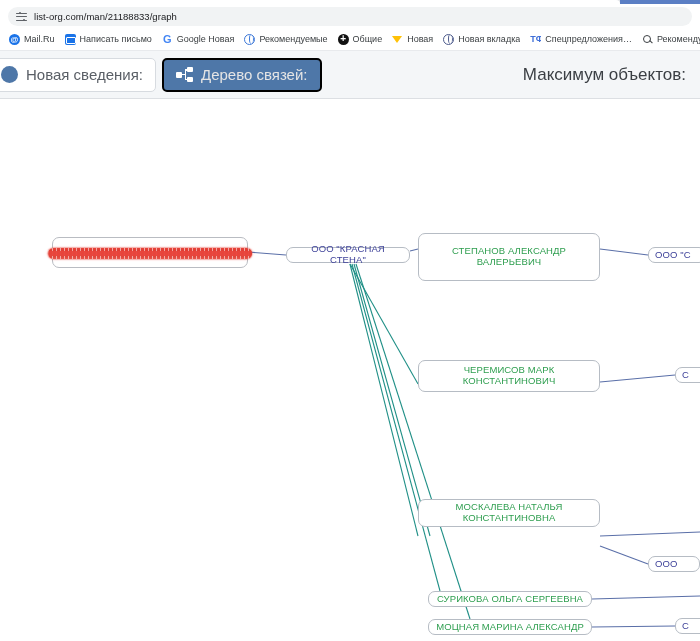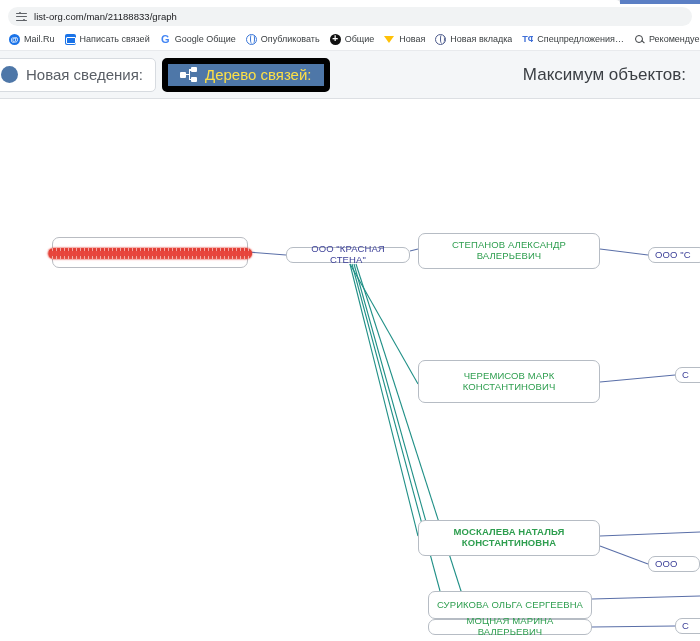--- a/index.html
+++ b/index.html
@@ -234,22 +234,22 @@
     font-size: 15px;
     white-space: nowrap;
   }
   .app-tab.inactive {
     background: #ffffff;
     border: 1px solid #d7dbe0;
     color: #5a5f66;
   }
   .app-tab.active {
     background: #4e77a8;
-    border: 6px solid #000000;
-    color: #fde047;
+    border: 2px solid #000000;
+    color: #e5e5e5;
   }
   .info-circle-icon {
     width: 17px; height: 17px;
     border-radius: 50%;
     background: #4e77a8;
     flex: 0 0 17px;
     margin-left: 2px;
   }
   .tree-icon {
     width: 17px; height: 15px;
@@ -371,29 +371,29 @@
   </div>
 
   <div id="bookmarks-bar">
 
   <div class="bookmark">
         <span class="bm-icon ic-mailru"></span>
         <span class="bm-label">Mail.Ru</span>
       </div>
       <div class="bookmark">
         <span class="bm-icon ic-envelope"></span>
-        <span class="bm-label">Написать связей</span>
+        <span class="bm-label">Написать письмо</span>
       </div>
       <div class="bookmark">
         <span class="bm-icon ic-google"></span>
-        <span class="bm-label">Google Общие</span>
+        <span class="bm-label">Google Новая</span>
       </div>
       <div class="bookmark">
         <span class="bm-icon ic-globe"></span>
-        <span class="bm-label">Опубликовать</span>
+        <span class="bm-label">Рекомендуемые</span>
       </div>
       <div class="bookmark">
         <span class="bm-icon ic-yandex-plus"></span>
         <span class="bm-label">Общие</span>
       </div>
       <div class="bookmark">
         <span class="bm-icon ic-mail-tri"></span>
         <span class="bm-label">Новая</span>
       </div>
       <div class="bookmark">
@@ -465,34 +465,34 @@
       <path d="M356,165 L470,520"></path>
     </g>
   </svg>
 
   <div class="gnode root" style="left: 52px; top: 138px; width: 196px; height: 31px;">
       <span></span>
     </div>
     <div class="gnode org" style="left: 286px; top: 148px; width: 124px; height: 16px;">
       <span>ООО "КРАСНАЯ СТЕНА"</span>
     </div>
-    <div class="gnode person" style="left: 418px; top: 134px; width: 182px; height: 36px;">
+    <div class="gnode person" style="left: 418px; top: 134px; width: 182px; height: 48px;">
       <span>СТЕПАНОВ АЛЕКСАНДР ВАЛЕРЬЕВИЧ</span>
     </div>
-    <div class="gnode person" style="left: 418px; top: 261px; width: 182px; height: 43px;">
+    <div class="gnode person" style="left: 418px; top: 261px; width: 182px; height: 32px;">
       <span>ЧЕРЕМИСОВ МАРК КОНСТАНТИНОВИЧ</span>
     </div>
-    <div class="gnode person" style="left: 418px; top: 421px; width: 182px; height: 36px; font-weight: bold;">
+    <div class="gnode person" style="left: 418px; top: 400px; width: 182px; height: 28px;">
       <span>МОСКАЛЕВА НАТАЛЬЯ КОНСТАНТИНОВНА</span>
     </div>
-    <div class="gnode person" style="left: 428px; top: 492px; width: 164px; height: 28px;">
+    <div class="gnode person" style="left: 428px; top: 492px; width: 164px; height: 16px;">
       <span>СУРИКОВА ОЛЬГА СЕРГЕЕВНА</span>
     </div>
     <div class="gnode person" style="left: 428px; top: 520px; width: 164px; height: 16px;">
-      <span>МОЦНАЯ МАРИНА ВАЛЕРЬЕВИЧ</span>
+      <span>МОЦНАЯ МАРИНА АЛЕКСАНДР</span>
     </div>
     <div class="gnode org" style="left: 648px; top: 148px; width: 58px; height: 16px; overflow: hidden; justify-content: flex-start;">
       <span>ООО "С</span>
     </div>
     <div class="gnode org" style="left: 675px; top: 268px; width: 40px; height: 16px; overflow: hidden; justify-content: flex-start;">
       <span>С</span>
     </div>
     <div class="gnode org" style="left: 648px; top: 457px; width: 52px; height: 16px; overflow: hidden; justify-content: flex-start;">
       <span>ООО</span>
     </div>

